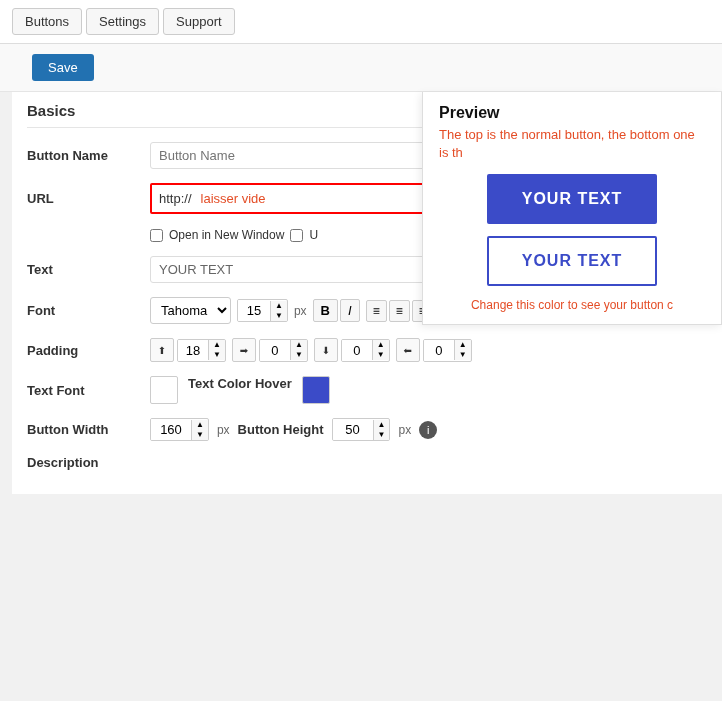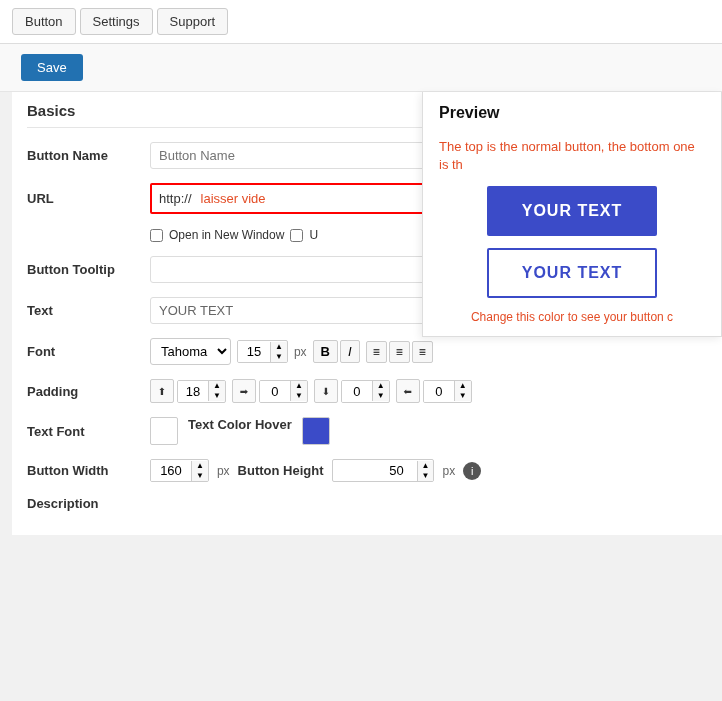--- a/index.html
+++ b/index.html
@@ -17,21 +17,21 @@
       padding: 5px 12px;
       background: #f7f7f7;
       border: 1px solid #ccc;
       border-radius: 3px;
       cursor: pointer;
       font-size: 13px;
       color: #333;
     }
 
     .save-bar {
-      padding: 10px 21px;
+      padding: 10px 32px;
       background: #f9f9f9;
       border-bottom: 1px solid #e5e5e5;
     }
     .save-btn {
       background: #2271b1;
       color: #fff;
       border: none;
       padding: 6px 16px;
       border-radius: 3px;
       cursor: pointer;
@@ -270,21 +270,21 @@
       background: #fff;
       border: 1px solid #ddd;
       border-top: none;
       padding: 12px 16px;
       box-shadow: -2px 2px 8px rgba(0,0,0,0.08);
       z-index: 10;
     }
     .preview-title {
       font-size: 16px;
       font-weight: 700;
-      margin-bottom: 16px;
+      margin-bottom: 4px;
       color: #111;
     }
     .preview-desc {
       font-size: 13px;
       color: #e44d26;
       margin-bottom: 12px;
       line-height: 1.4;
     }
     .preview-btn-solid {
       display: block;
@@ -319,21 +319,21 @@
     .preview-change-text {
       font-size: 12px;
       color: #e44d26;
       text-align: center;
     }
   </style>
 </head>
 <body>
 
 <div class="top-bar">
-  <button>Button</button>
+  <button>Buttons</button>
   <button>Settings</button>
   <button>Support</button>
 </div>
 
 <div class="save-bar">
   <button class="save-btn">Save</button>
 </div>
 
 <div class="main-layout">
 
@@ -354,25 +354,20 @@
       </div>
     </div>
 
     <div class="checkbox-row">
       <input type="checkbox" style="">
       <label>Open in New Window</label>
       <input type="checkbox" style="">
       <label>U</label>
     </div>
 
-    <div class="form-row">
-      <div class="form-label">Button Tooltip</div>
-      <input class="form-input" type="text" style="">
-      <span class="info-icon">i</span>
-    </div>
 
     <div class="form-row text-row">
       <div class="form-label">Text</div>
       <input class="form-input" type="text" value="YOUR TEXT" style="max-width: 440px; width: 100%;">
     </div>
 
     <div class="form-row">
       <div class="form-label">Font</div>
       <div class="font-row">
         <select class="font-select">
@@ -465,21 +460,21 @@
         <div class="number-input-group">
           <input type="text" value="160" style="width: 40px;">
           <div class="spin-btns">
             <button class="spin-btn">▲</button>
             <button class="spin-btn">▼</button>
           </div>
         </div>
         <span class="px-label">px</span>
         <span class="color-label">Button Height</span>
         <div class="number-input-group">
-          <input type="text" value="50" style="width: 40px; margin-left: 44px;">
+          <input type="text" value="50" style="width: 40px;">
           <div class="spin-btns">
             <button class="spin-btn">▲</button>
             <button class="spin-btn">▼</button>
           </div>
         </div>
         <span class="px-label">px</span>
         <span class="info-icon">i</span>
       </div>
     </div>
 

